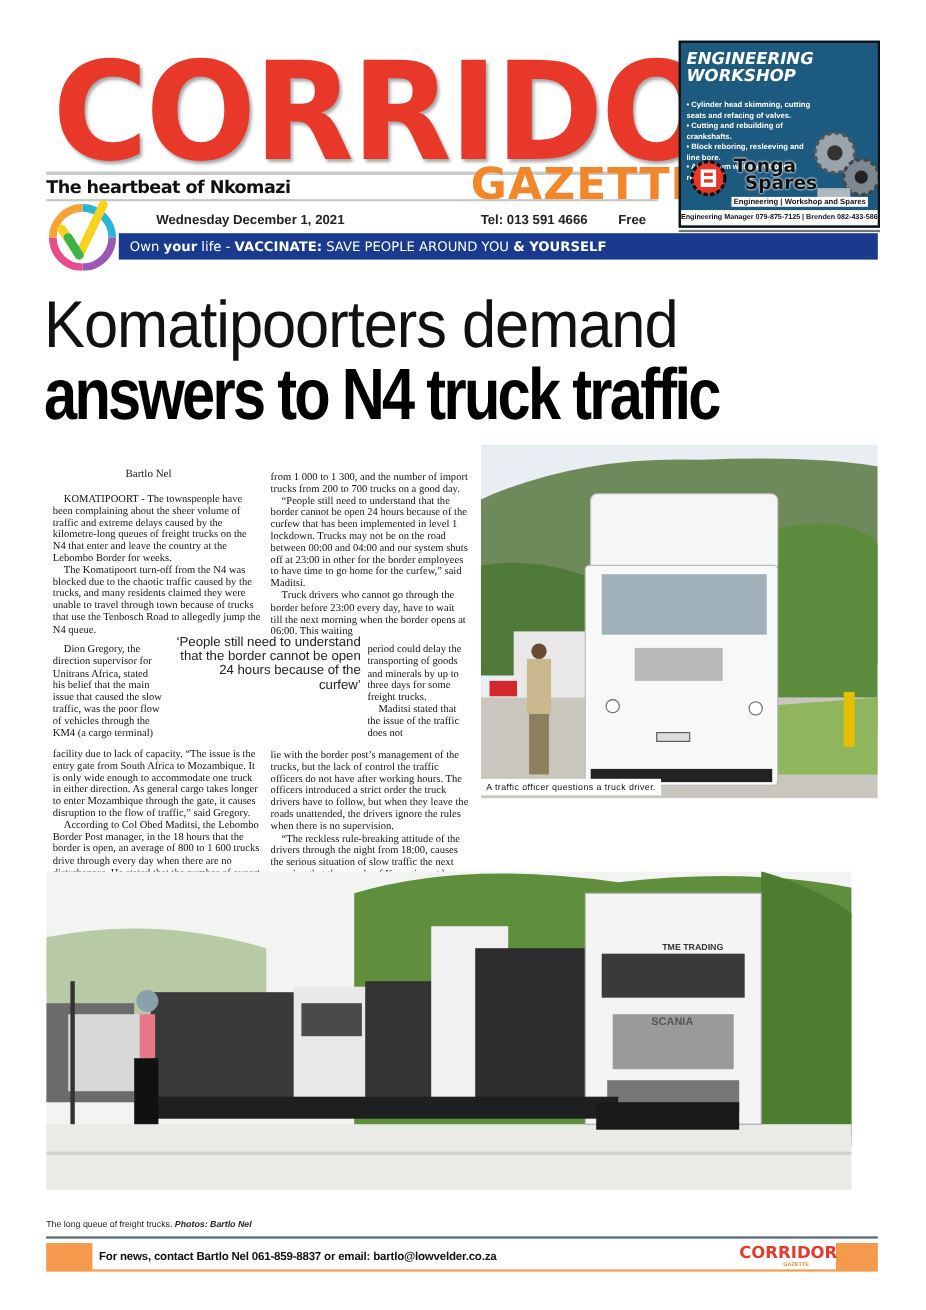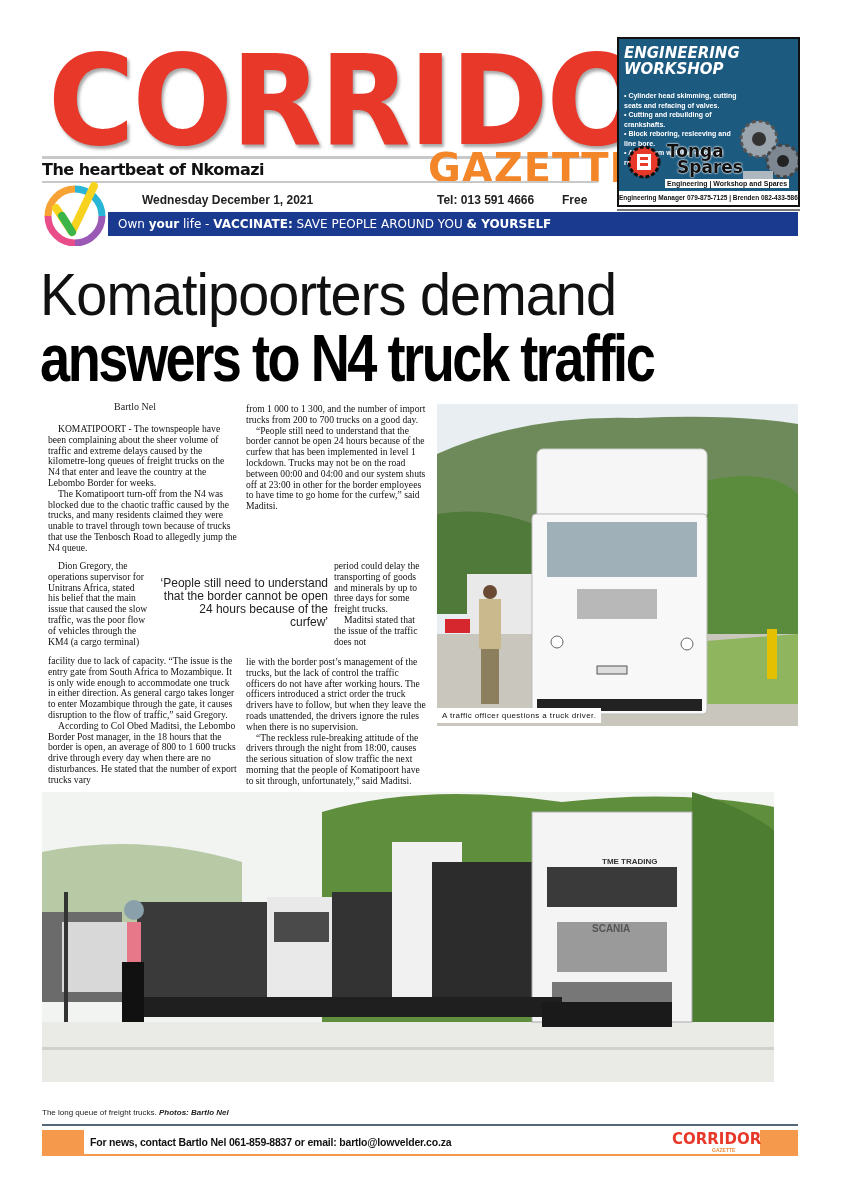--- a/index.html
+++ b/index.html
@@ -26,21 +26,21 @@
   .ad-brand { left: 48px; top: 104px; font-family: "DejaVu Sans", sans-serif; font-weight: 900; font-size: 17px; line-height: 16px; color: #111; text-shadow: 0 0 2px #fff, 0 0 2px #fff; }
   .ad-sub { left: 46px; top: 140px; background: #fff; font-size: 7px; font-weight: bold; color: #111; padding: 0 2px; line-height: 9px; }
   .ad-logo { left: 8px; top: 106px; width: 34px; height: 34px; }
   .ad-footer { left: 0; bottom: 0; width: 100%; height: 14px; background: #fff; font-size: 6.5px; font-weight: bold; line-height: 14px; text-align: center; color: #111; white-space: nowrap; }
 
   
   .headline-1 { left: 40px; top: 262px; font-family: "Liberation Sans", sans-serif; font-size: 60px; line-height: 66px; color: #111; letter-spacing: -1px; transform: scaleX(0.93); transform-origin: left; white-space: nowrap; }
   .headline-2 { left: 40px; top: 325px; font-family: "Liberation Sans", sans-serif; font-weight: bold; font-size: 66px; line-height: 66px; color: #000; letter-spacing: -3px; transform: scaleX(0.82); transform-origin: left; white-space: nowrap; }
 
   
-  .col { font-family: "Liberation Serif", serif; font-size: 9.6px; line-height: 10.8px; color: #111; text-align: left; }
+  .col { font-family: "Liberation Serif", serif; font-size: 9.6px; line-height: 10.8px; color: #111; text-align: left; margin-top: 25px; }
   .col p { margin: 0; text-indent: 10px; }
   .byline { left: 40px; top: 402px; width: 190px; text-align: center; font-size: 10px; color: #222; }
   .col1 { left: 48px; top: 424px; width: 190px; }
   .col1b { left: 48px; top: 561px; width: 100px; }
   .col1c { left: 48px; top: 656px; width: 190px; }
   .col2 { left: 246px; top: 404px; width: 180px; }
   .col2b { left: 334px; top: 561px; width: 92px; }
   .col2c { left: 246px; top: 657px; width: 180px; }
   .pull-quote { left: 160px; top: 577px; width: 168px; text-align: right; font-family: "Liberation Sans", sans-serif; font-size: 12px; line-height: 13px; color: #222; }
 
@@ -128,32 +128,33 @@
 <h1 class="abs headline-1" style="margin:0; font-weight:normal;">Komatipoorters demand</h1>
 <h1 class="abs headline-2" style="margin:0;">answers to N4 truck traffic</h1>
 
 <div class="abs col byline">Bartlo Nel</div>
 
 <div class="abs col col1">
   <p>KOMATIPOORT - The townspeople have been complaining about the sheer volume of traffic and extreme delays caused by the kilometre-long queues of freight trucks on the N4 that enter and leave the country at the Lebombo Border for weeks.</p>
   <p>The Komatipoort turn-off from the N4 was blocked due to the chaotic traffic caused by the trucks, and many residents claimed they were unable to travel through town because of trucks that use the Tenbosch Road to allegedly jump the N4 queue.</p>
 </div>
 <div class="abs col col1b">
-  <p>Dion Gregory, the operations supervisor for Unitrans Africa, stated his belief that the main issue that caused the slow traffic, was the poor flow of vehicles through the KM4 (a cargo terminal)</p>
+  <p>Dion Gregory, the direction supervisor for Unitrans Africa, stated his belief that the main issue that caused the slow traffic, was the poor flow of vehicles through the KM4 (a cargo terminal)</p>
 </div>
 <div class="abs col col1c">
   <p style="text-indent:0">facility due to lack of capacity. “The issue is the entry gate from South Africa to Mozambique. It is only wide enough to accommodate one truck in either direction. As general cargo takes longer to enter Mozambique through the gate, it causes disruption to the flow of traffic,” said Gregory.</p>
   <p>According to Col Obed Maditsi, the Lebombo Border Post manager, in the 18 hours that the border is open, an average of 800 to 1 600 trucks drive through every day when there are no disturbances. He stated that the number of export trucks vary</p>
 </div>
 
 <div class="abs pull-quote">‘People still need to understand that the border cannot be open 24 hours because of the curfew’</div>
 
 <div class="abs col col2">
   <p style="text-indent:0">from 1 000 to 1 300, and the number of import trucks from 200 to 700 trucks on a good day.</p>
   <p>“People still need to understand that the border cannot be open 24 hours because of the curfew that has been implemented in level 1 lockdown. Trucks may not be on the road between 00:00 and 04:00 and our system shuts off at 23:00 in other for the border employees to have time to go home for the curfew,” said Maditsi.</p>
+  <p>Truck drivers who cannot go through the border before 23:00 every day, have to wait till the next morning when the border opens at 06:00. This waiting</p>
 </div>
 <div class="abs col col2b">
   <p style="text-indent:0">period could delay the transporting of goods and minerals by up to three days for some freight trucks.</p>
   <p>Maditsi stated that the issue of the traffic does not</p>
 </div>
 <div class="abs col col2c">
   <p style="text-indent:0">lie with the border post’s management of the trucks, but the lack of control the traffic officers do not have after working hours. The officers introduced a strict order the truck drivers have to follow, but when they leave the roads unattended, the drivers ignore the rules when there is no supervision.</p>
   <p>“The reckless rule-breaking attitude of the drivers through the night from 18:00, causes the serious situation of slow traffic the next morning that the people of Komatipoort have to sit through, unfortunately,” said Maditsi.</p>
 </div>
 

